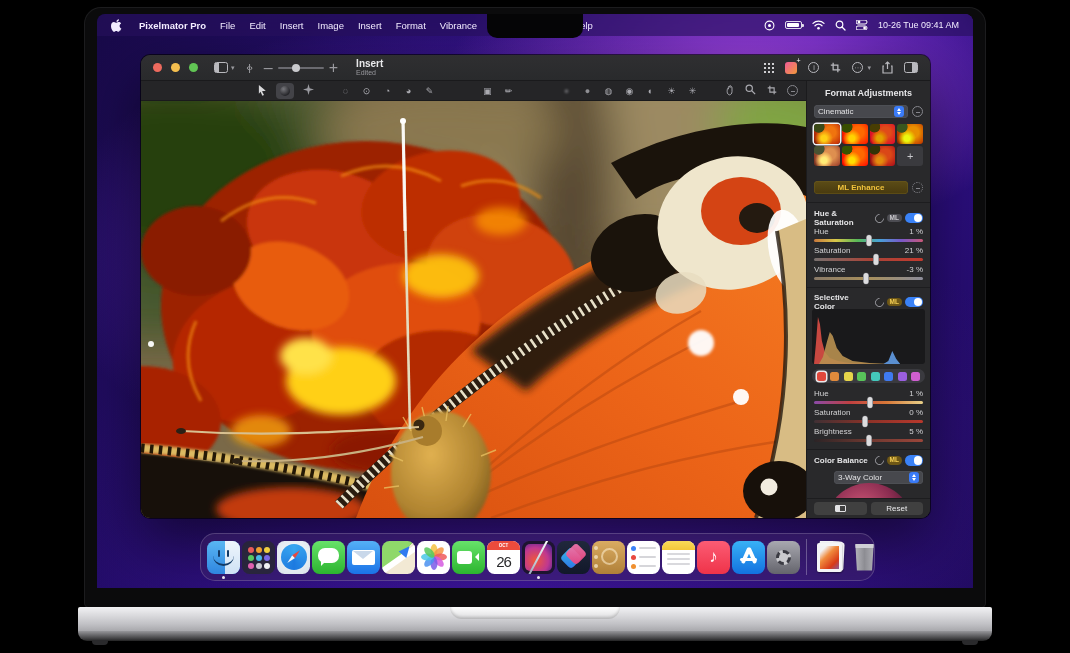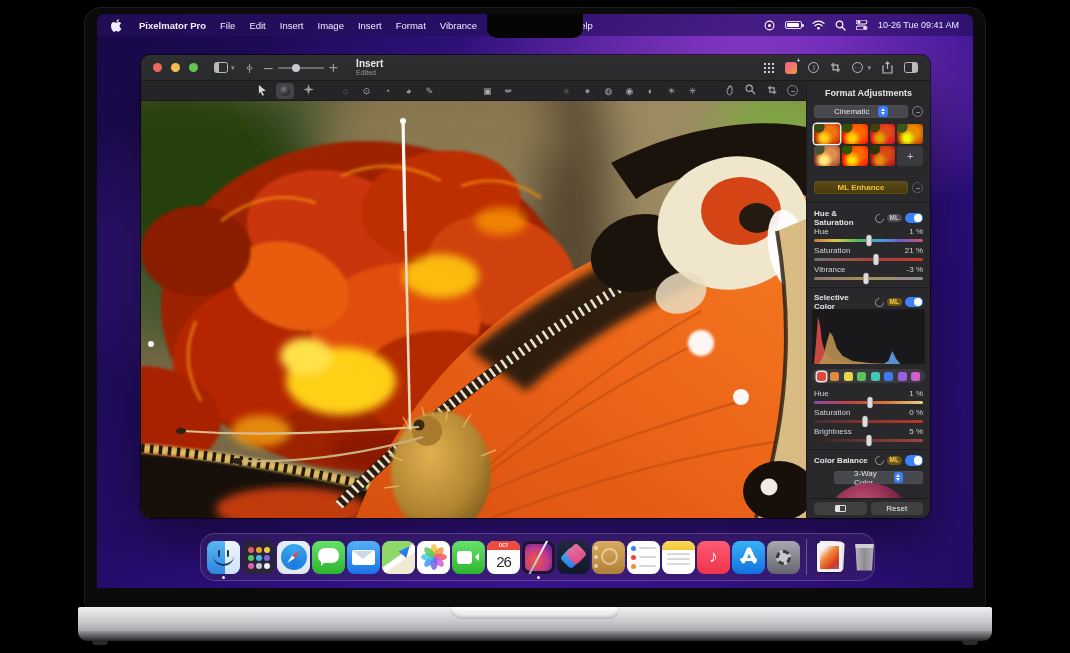--- a/index.html
+++ b/index.html
@@ -68,21 +68,21 @@
   .tb-min{margin-left:auto;margin-right:8px;}
 
   
   .canvas{position:absolute;left:0;top:46px;width:665px;height:417px;background:#120c06;overflow:hidden;}
   .canvas svg{display:block;}
 
   
   .panel{position:absolute;right:0;top:26px;width:124px;height:437px;background:#29292b;border-left:1px solid #1b1b1d;}
   .prow{position:absolute;left:7px;right:7px;}
   .ptitle{top:7px;text-align:center;font-size:9px;font-weight:bold;color:#e6e6e8;}
-  .dd{height:13px;background:#47484d;border-radius:4px;display:flex;align-items:center;font-size:8px;color:#e2e2e4;padding:0 20px;box-shadow:inset 0 0 0 .5px #55565c;}
+  .dd{height:13px;background:#47484d;border-radius:4px;display:flex;align-items:center;font-size:8px;color:#e2e2e4;padding:0 4px;box-shadow:inset 0 0 0 .5px #55565c;}
   .stepper{margin-left:auto;width:10px;height:11px;background:#3a7bf7;border-radius:3px;display:flex;flex-direction:column;align-items:center;justify-content:center;gap:1px;}
   .stepper b{width:0;height:0;border-left:2.5px solid transparent;border-right:2.5px solid transparent;}
   .stepper .up{border-bottom:3px solid #fff;}
   .stepper .dn{border-top:3px solid #fff;}
   .cmin{width:11px;height:11px;border:1px solid #85858b;border-radius:50%;position:relative;flex:none;}
   .cmin:after{content:"";position:absolute;left:2.5px;right:2.5px;top:4.5px;height:1px;background:#85858b;}
   .cdot{border-style:dotted;}
   .with-side{display:flex;align-items:center;gap:4px;}
   .with-side .dd{flex:1;}
   .presets{top:43px;display:grid;grid-template-columns:repeat(4,1fr);gap:2px;}

